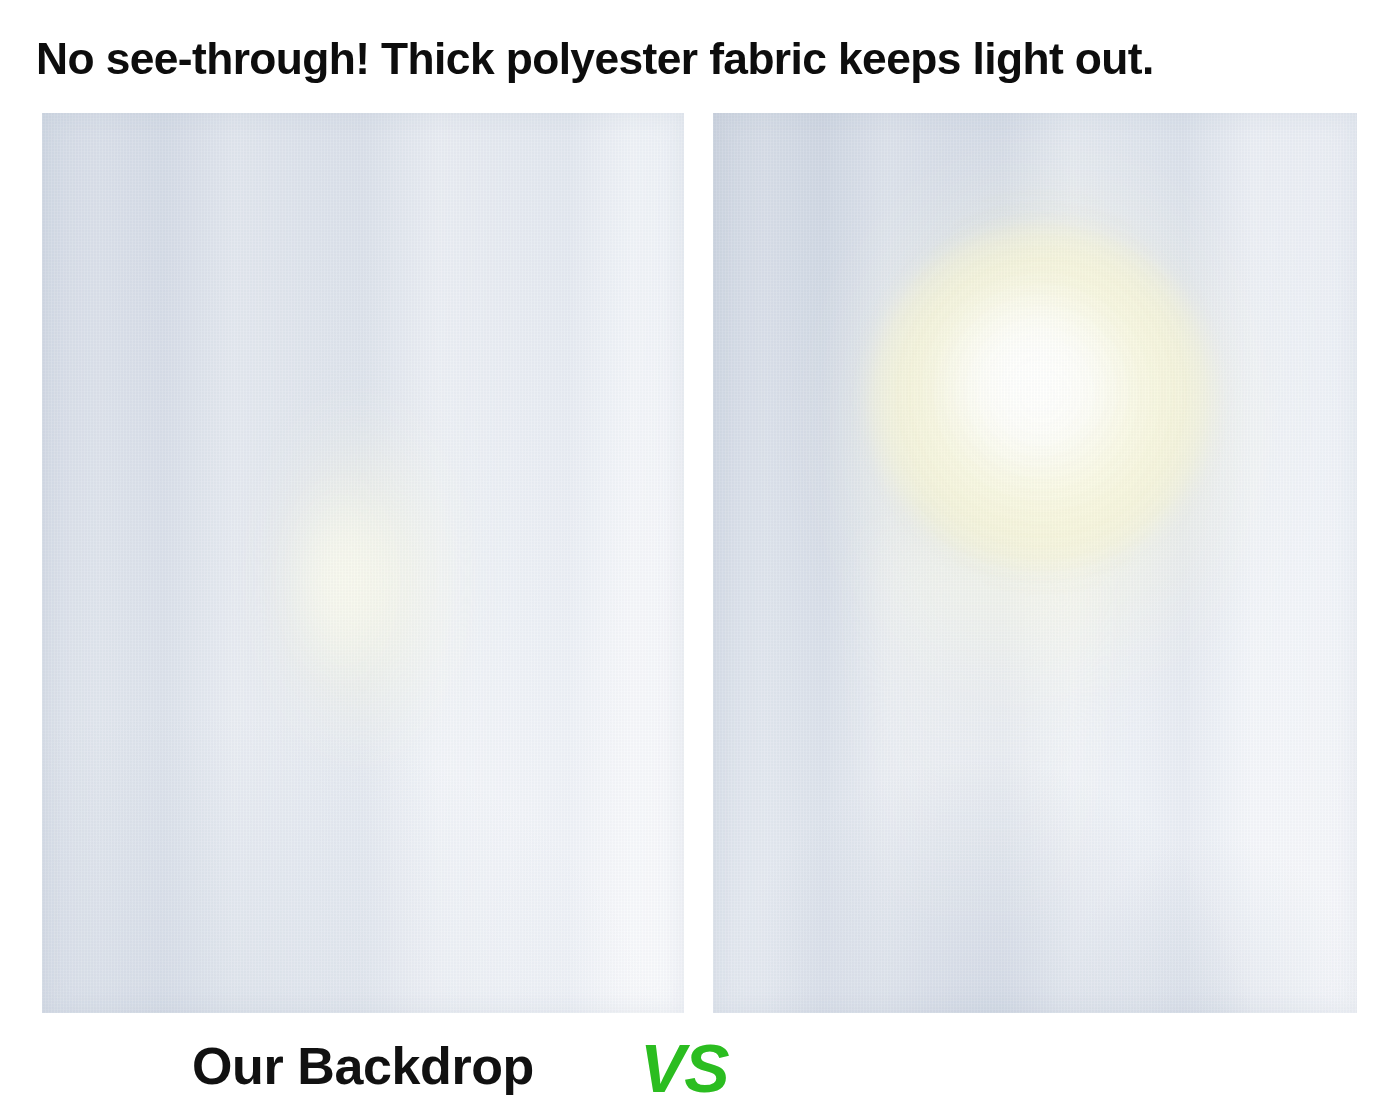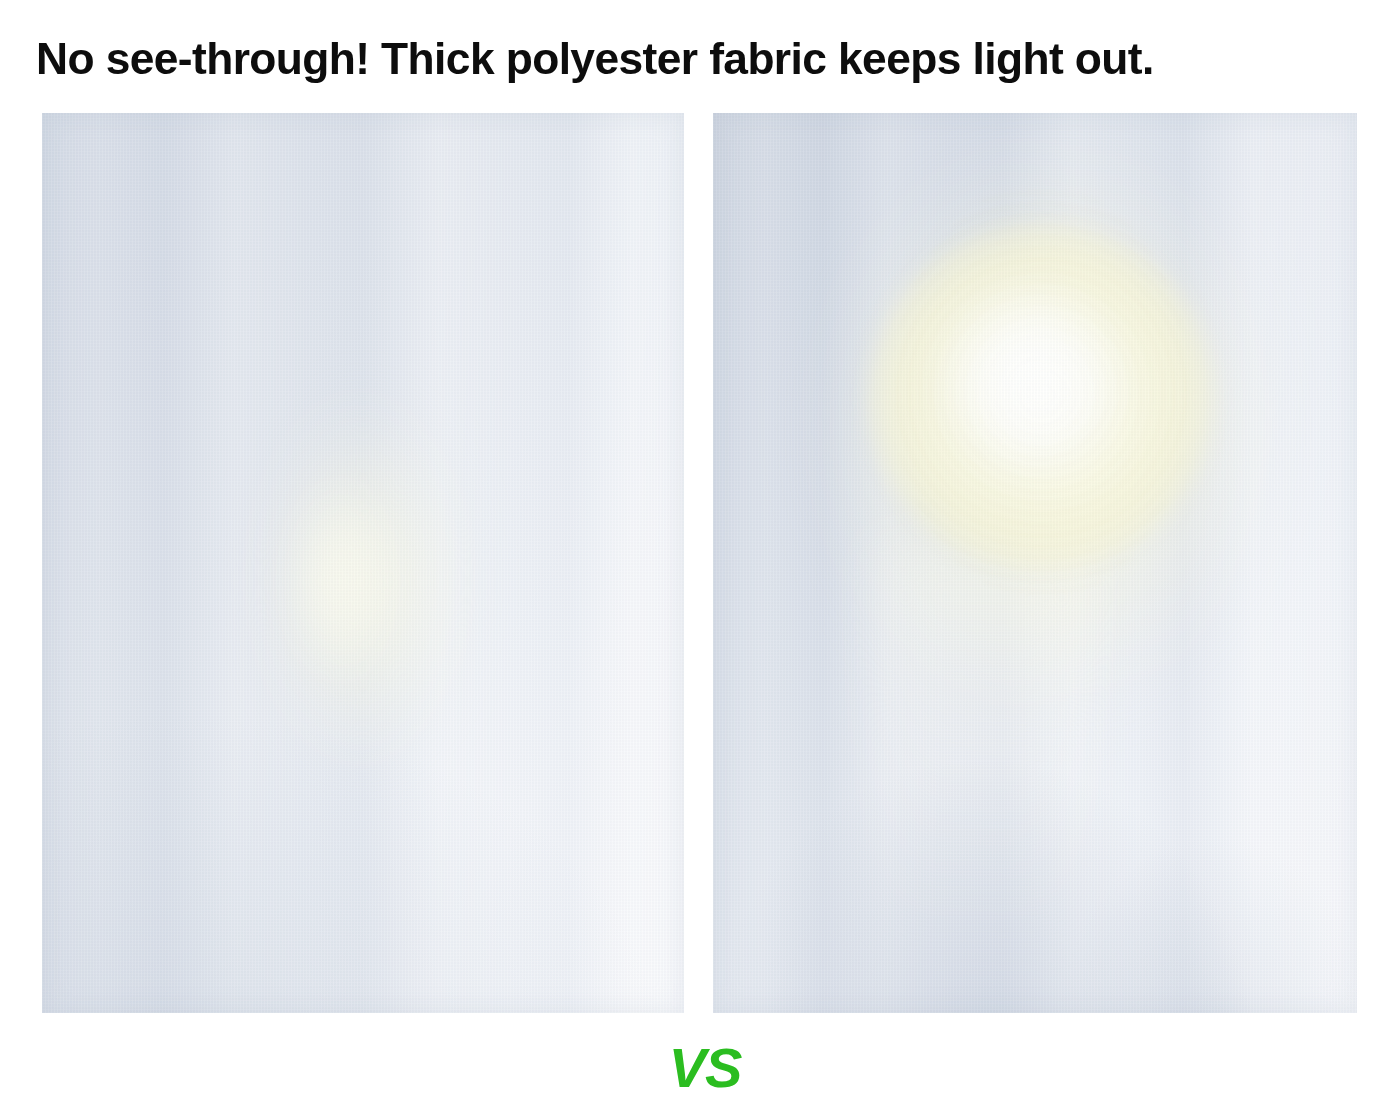--- a/index.html
+++ b/index.html
@@ -289,22 +289,22 @@
   .caption-left  { left: 42px;  width: 642px; }
   .caption-right { left: 713px; width: 644px; }
 
   .vs-badge {
     position: absolute;
     left: 640px;
     top: 2px;
     width: 130px;
     height: 72px;
     line-height: 72px;
-    text-align: center;
-    font-size: 56px;
+    text-align: left;
+    font-size: 68px;
     font-weight: bold;
     font-style: italic;
     letter-spacing: -1px;
     color: #2bbd20;
     white-space: nowrap;
   }
 </style>
 </head>
 <body>
 
@@ -331,14 +331,15 @@
     <div class="light-glow glow-rings"></div>
     <div class="light-glow glow-strong-core"></div>
     <div class="drape-shadow"></div>
     <div class="weave"></div>
     <div class="panel-vignette"></div>
   </div>
 
 </div>
 
 <div class="captions">
+  <div class="caption caption-left">Our Backdrop</div>
   <div class="vs-badge">VS</div>
 </div>
 
 </body></html>

